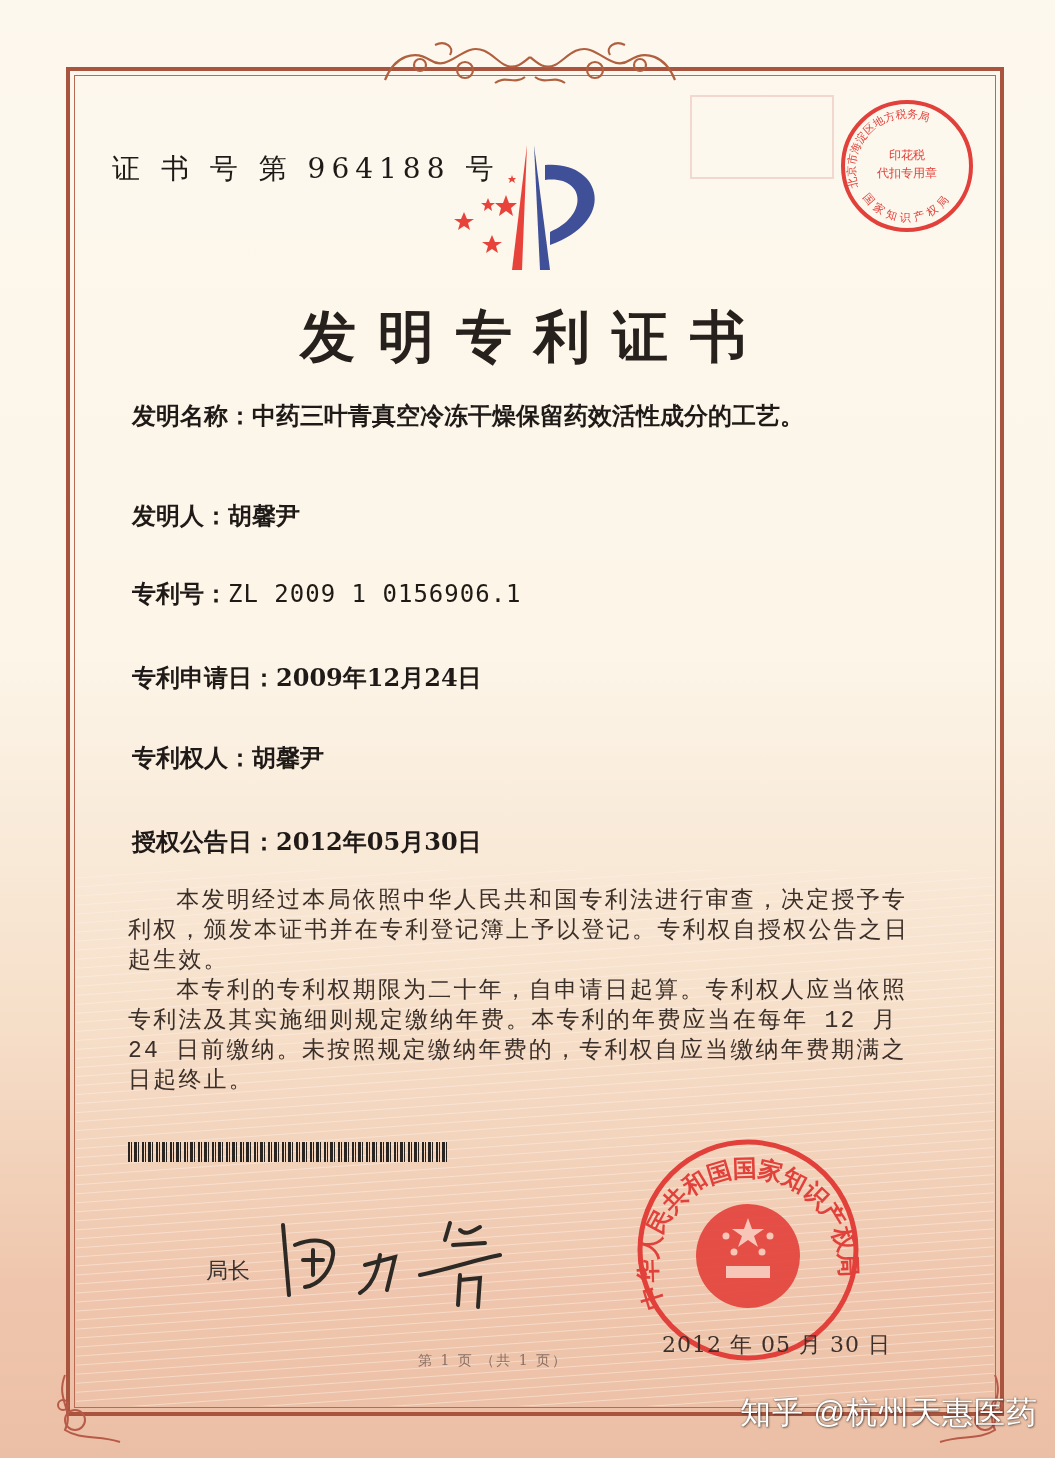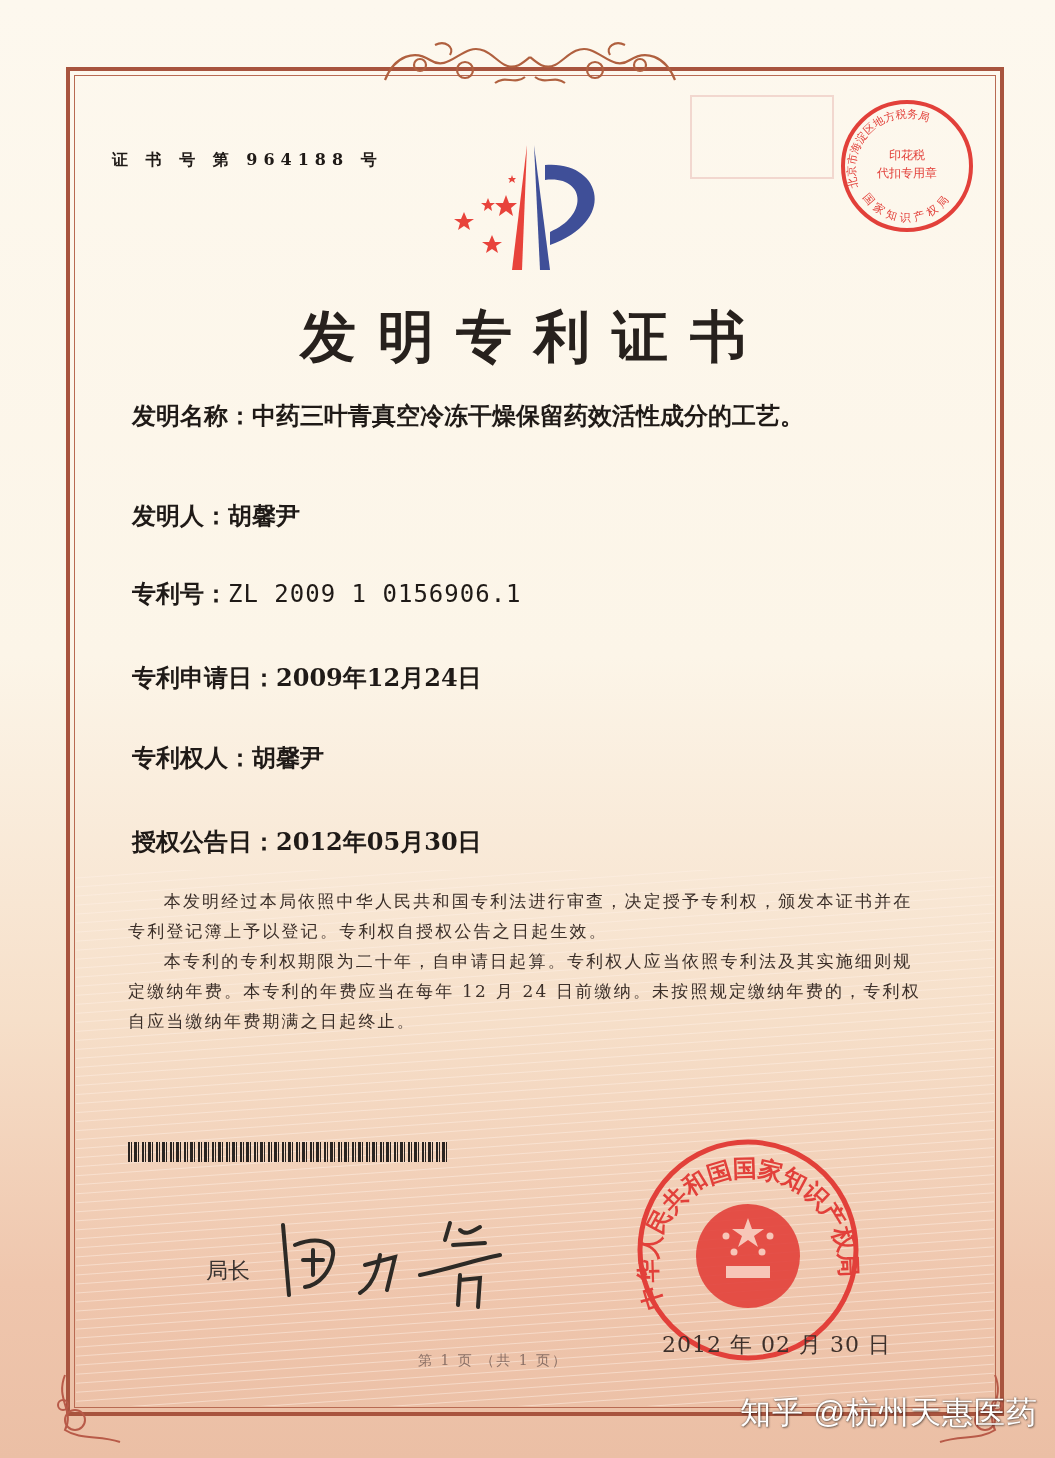--- a/index.html
+++ b/index.html
@@ -8,30 +8,30 @@
   .page-bg{position:absolute;inset:0;
     background:linear-gradient(180deg,#fdf8ee 0%,#fcf5e8 45%,#f6dfc9 70%,#efc6ad 88%,#ebbfa5 100%);}
   .frame-outer{position:absolute;left:66px;top:67px;width:938px;height:1349px;
     border:4px solid #a8543e;box-sizing:border-box;}
   .frame-inner{position:absolute;left:74px;top:75px;width:922px;height:1333px;
     border:1.5px solid #b86a52;box-sizing:border-box;}
   .waves{position:absolute;left:76px;top:870px;width:918px;height:536px;
     background:repeating-linear-gradient(176deg,rgba(255,255,255,0) 0px,rgba(255,255,255,0) 7px,rgba(255,240,230,.55) 8px,rgba(255,255,255,0) 9px);opacity:.9;}
   .ornament-top{position:absolute;left:375px;top:35px;width:310px;height:60px;}
   .corner{position:absolute;width:80px;height:80px;}
-  .cert-no{position:absolute;left:112px;top:150px;font-size:16px;letter-spacing:6px;font-weight:bold;text-align:center;}
+  .cert-no{position:absolute;left:112px;top:150px;font-size:28px;letter-spacing:6px;font-weight:normal;text-align:center;}
   .logo{position:absolute;left:450px;top:140px;width:170px;height:135px;}
   .tax-stamp-ghost{position:absolute;left:690px;top:95px;width:140px;height:80px;border:2px solid rgba(210,120,120,.25);}
   .seal-tax{position:absolute;left:838px;top:97px;width:138px;height:138px;}
   .title{position:absolute;left:300px;top:300px;font-size:56px;font-weight:bold;letter-spacing:22px;color:#27211d;text-align:center;}
   .field{position:absolute;left:132px;font-size:24px;font-weight:bold;white-space:nowrap;}
   .field .lbl{}
   .field .val{}
   .field.mono .val{font-family:"DejaVu Sans Mono","Liberation Mono",monospace;font-weight:normal;letter-spacing:1px;}
-  .para{position:absolute;left:128px;width:800px;font-size:17px;line-height:30px;color:#3b2f29;letter-spacing:2.2px;}
+  .para{position:absolute;left:128px;width:800px;font-size:23px;line-height:30px;color:#3b2f29;letter-spacing:2.2px;font-family:Liberation Mono, monospace;}
   .para p{margin:0;text-indent:2.1em;}
   .barcode{position:absolute;left:128px;top:1142px;width:320px;height:20px;
     background:repeating-linear-gradient(90deg,#2a2421 0 2px,transparent 2px 3px,#2a2421 3px 4px,transparent 4px 6px,#2a2421 6px 9px,transparent 9px 10px,#2a2421 10px 11px,transparent 11px 14px);}
   .director{position:absolute;left:206px;top:1256px;font-size:22px;color:#3a3330;font-family:"DejaVu Sans","Liberation Sans",sans-serif;}
   .signature{position:absolute;left:275px;top:1215px;width:230px;height:95px;}
   .seal-main{position:absolute;left:634px;top:1136px;width:228px;height:228px;}
   .seal-date{position:absolute;left:662px;top:1330px;font-size:22px;color:#3d302b;letter-spacing:1px;}
   .page-num{position:absolute;left:418px;top:1352px;font-size:14px;color:#8a7066;letter-spacing:2px;}
   .watermark{position:absolute;left:740px;top:1392px;font-size:31px;color:#ffffff;font-family:Liberation Sans, sans-serif;
     text-shadow:0 0 2px rgba(0,0,0,.55),1px 1px 2px rgba(0,0,0,.4);letter-spacing:1px;}
@@ -151,17 +151,17 @@
   <g fill="#f7c6b8">
     <polygon points="114,82 118,93 130,93 120,100 124,111 114,104 104,111 108,100 98,93 110,93"></polygon>
     <circle cx="92" cy="100" r="3.5"></circle>
       <circle cx="136" cy="100" r="3.5"></circle>
     <circle cx="100" cy="116" r="3.5"></circle>
       <circle cx="128" cy="116" r="3.5"></circle>
     <rect x="92" y="130" width="44" height="12"></rect>
   </g>
 </svg>
 
-<div class="seal-date">2012 年 02 月 30 日</div>
+<div class="seal-date">2012 年 05 月 30 日</div>
 
 <div class="page-num">第 1 页 （共 1 页）</div>
 
 <div class="watermark">知乎 @杭州天惠医药</div>
 
 </body></html>

